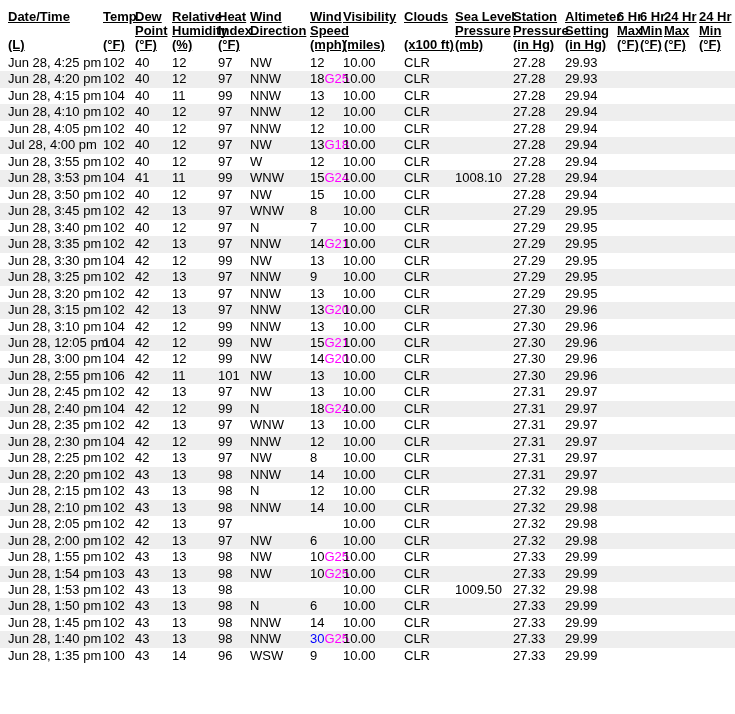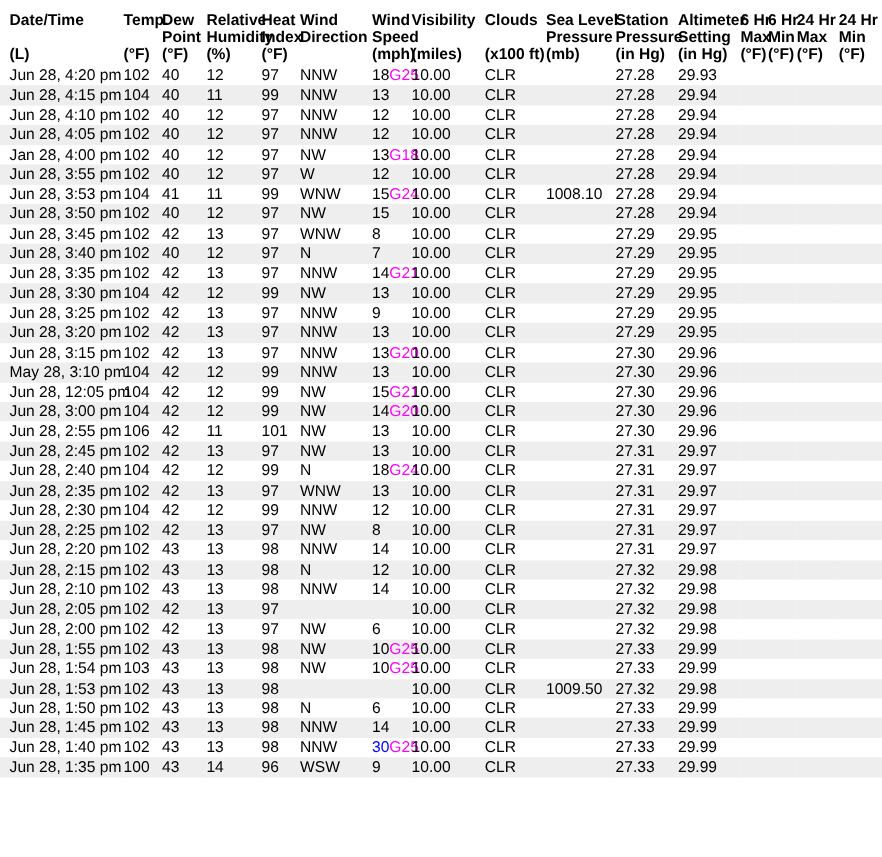--- a/index.html
+++ b/index.html
@@ -9,20 +9,21 @@
     color:#000000;
   }
   table {
     border-collapse:collapse; table-layout:fixed;
     width:735px;
   }
   td { padding:0; white-space:nowrap; overflow:visible; }
   thead td {
     font-weight:bold; font-size:13px; line-height:14px;
     vertical-align:bottom;
+    text-decoration:underline;
   }
   thead tr.h1 td { height:24px; }
   thead tr.h2 td { height:14px; }
   thead tr.h3 td { height:17px; vertical-align:top; }
   tbody td {
     font-size:13px; height:16.47px; line-height:16.47px;
     vertical-align:middle;
   }
   tbody tr:nth-child(even) { background:var(--stripe, #eeeeee); }
   td.c-datetime { padding-left:8px; }
@@ -102,20 +103,38 @@
         <td class="c-station_pressure">(in Hg)</td>
         <td class="c-altimeter">(in Hg)</td>
         <td class="c-max6">(°F)</td>
         <td class="c-min6">(°F)</td>
         <td class="c-max24">(°F)</td>
         <td class="c-min24">(°F)</td>
       </tr>
     </thead>
   <tbody>
       <tr>
+        <td class="c-datetime">Jun 28, 4:25 pm</td>
+        <td class="c-temp">102</td>
+        <td class="c-dew_point">40</td>
+        <td class="c-rel_humidity">12</td>
+        <td class="c-heat_index">97</td>
+        <td class="c-wind_dir">NW</td>
+        <td class="c-wind_speed"><span>12</span></td>
+        <td class="c-visibility">10.00</td>
+        <td class="c-clouds">CLR</td>
+        <td class="c-sea_level_pressure"></td>
+        <td class="c-station_pressure">27.28</td>
+        <td class="c-altimeter">29.93</td>
+        <td class="c-max6"></td>
+        <td class="c-min6"></td>
+        <td class="c-max24"></td>
+        <td class="c-min24"></td>
+      </tr>
+      <tr>
         <td class="c-datetime">Jun 28, 4:20 pm</td>
         <td class="c-temp">102</td>
         <td class="c-dew_point">40</td>
         <td class="c-rel_humidity">12</td>
         <td class="c-heat_index">97</td>
         <td class="c-wind_dir">NNW</td>
         <td class="c-wind_speed"><span>18</span><span class="gust">G25</span></td>
         <td class="c-visibility">10.00</td>
         <td class="c-clouds">CLR</td>
         <td class="c-sea_level_pressure"></td>
@@ -174,21 +193,21 @@
         <td class="c-clouds">CLR</td>
         <td class="c-sea_level_pressure"></td>
         <td class="c-station_pressure">27.28</td>
         <td class="c-altimeter">29.94</td>
         <td class="c-max6"></td>
         <td class="c-min6"></td>
         <td class="c-max24"></td>
         <td class="c-min24"></td>
       </tr>
       <tr>
-        <td class="c-datetime">Jan 28, 4:00 pm</td>
+        <td class="c-datetime">Jul 28, 4:00 pm</td>
         <td class="c-temp">102</td>
         <td class="c-dew_point">40</td>
         <td class="c-rel_humidity">12</td>
         <td class="c-heat_index">97</td>
         <td class="c-wind_dir">NW</td>
         <td class="c-wind_speed"><span>13</span><span class="gust">G18</span></td>
         <td class="c-visibility">10.00</td>
         <td class="c-clouds">CLR</td>
         <td class="c-sea_level_pressure"></td>
         <td class="c-station_pressure">27.28</td>
@@ -372,21 +391,21 @@
         <td class="c-clouds">CLR</td>
         <td class="c-sea_level_pressure"></td>
         <td class="c-station_pressure">27.30</td>
         <td class="c-altimeter">29.96</td>
         <td class="c-max6"></td>
         <td class="c-min6"></td>
         <td class="c-max24"></td>
         <td class="c-min24"></td>
       </tr>
       <tr>
-        <td class="c-datetime">May 28, 3:10 pm</td>
+        <td class="c-datetime">Jun 28, 3:10 pm</td>
         <td class="c-temp">104</td>
         <td class="c-dew_point">42</td>
         <td class="c-rel_humidity">12</td>
         <td class="c-heat_index">99</td>
         <td class="c-wind_dir">NNW</td>
         <td class="c-wind_speed"><span>13</span></td>
         <td class="c-visibility">10.00</td>
         <td class="c-clouds">CLR</td>
         <td class="c-sea_level_pressure"></td>
         <td class="c-station_pressure">27.30</td>

